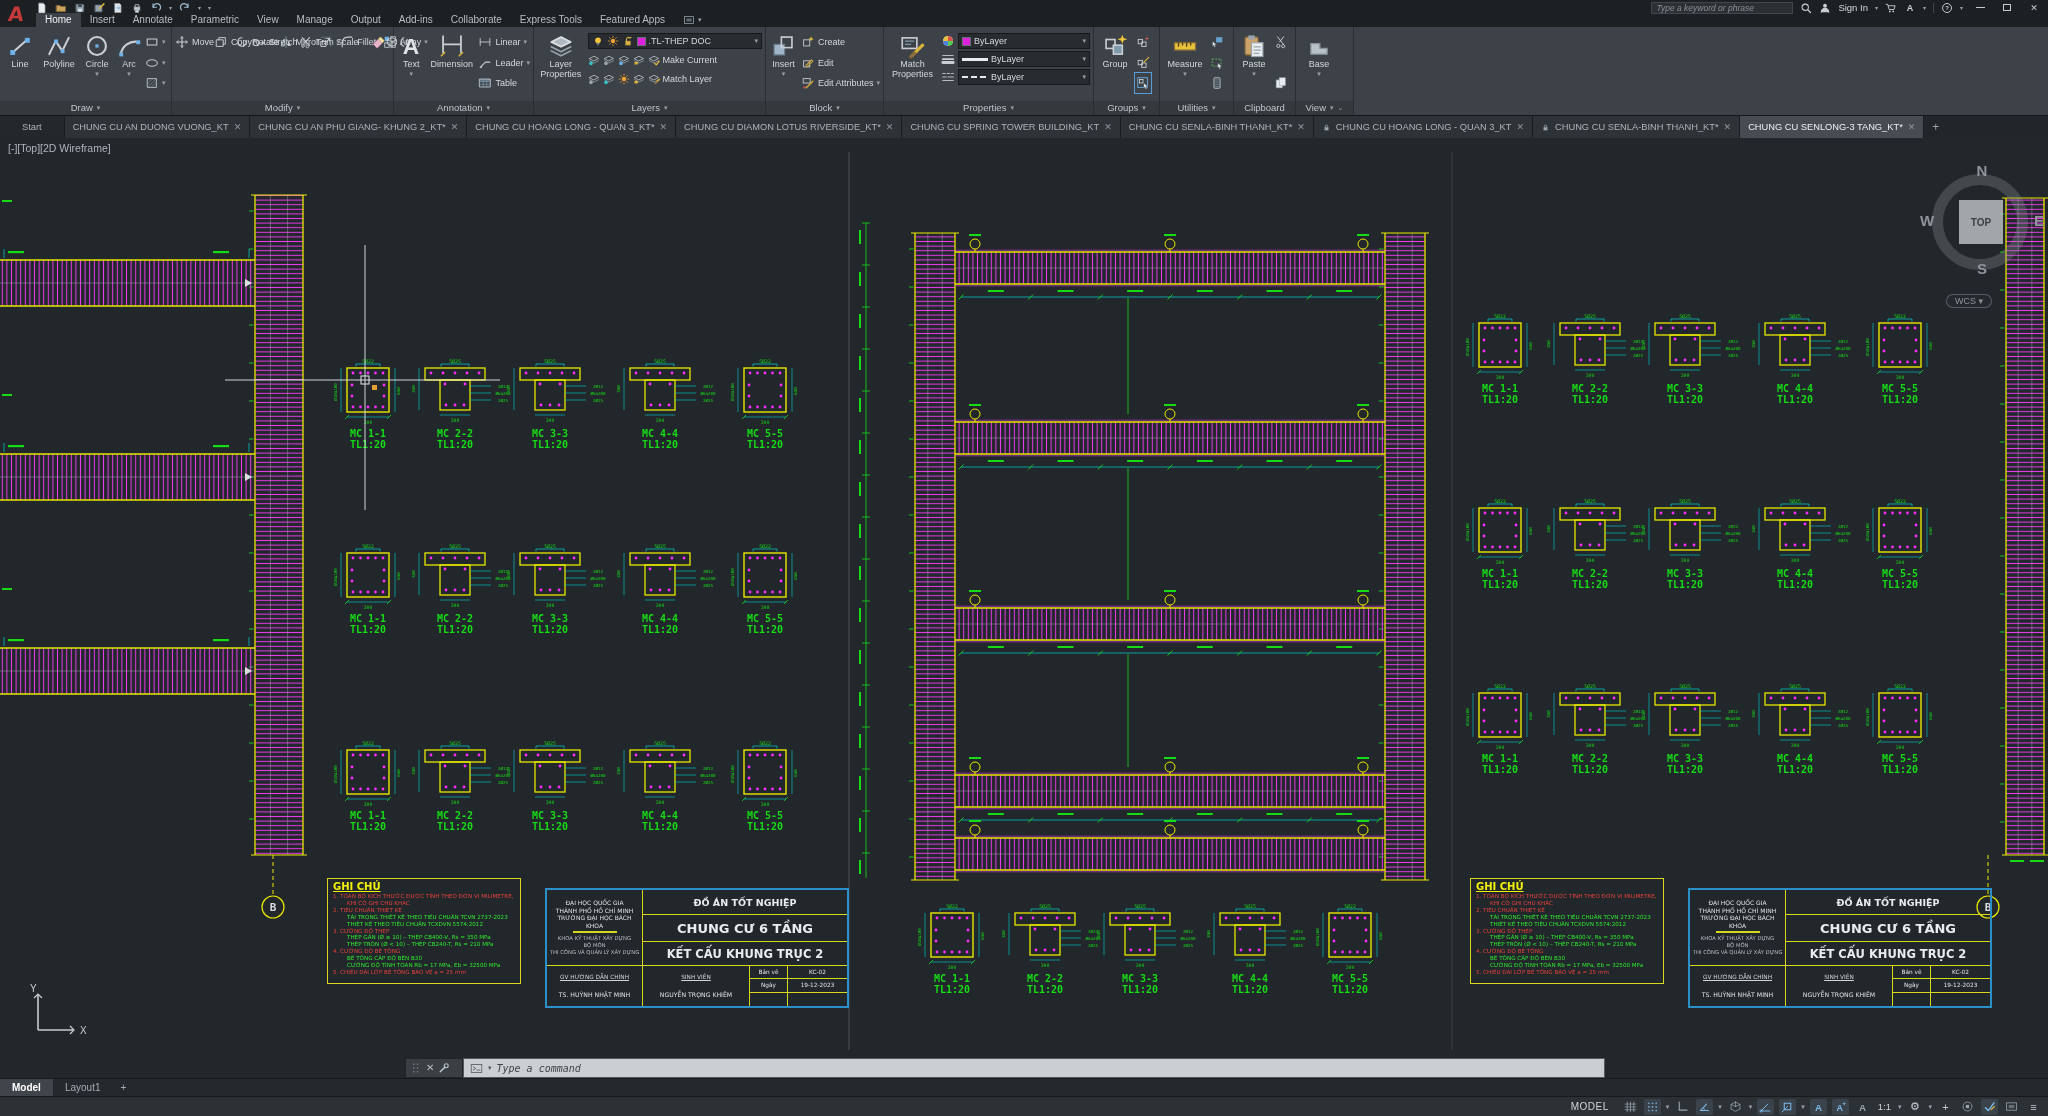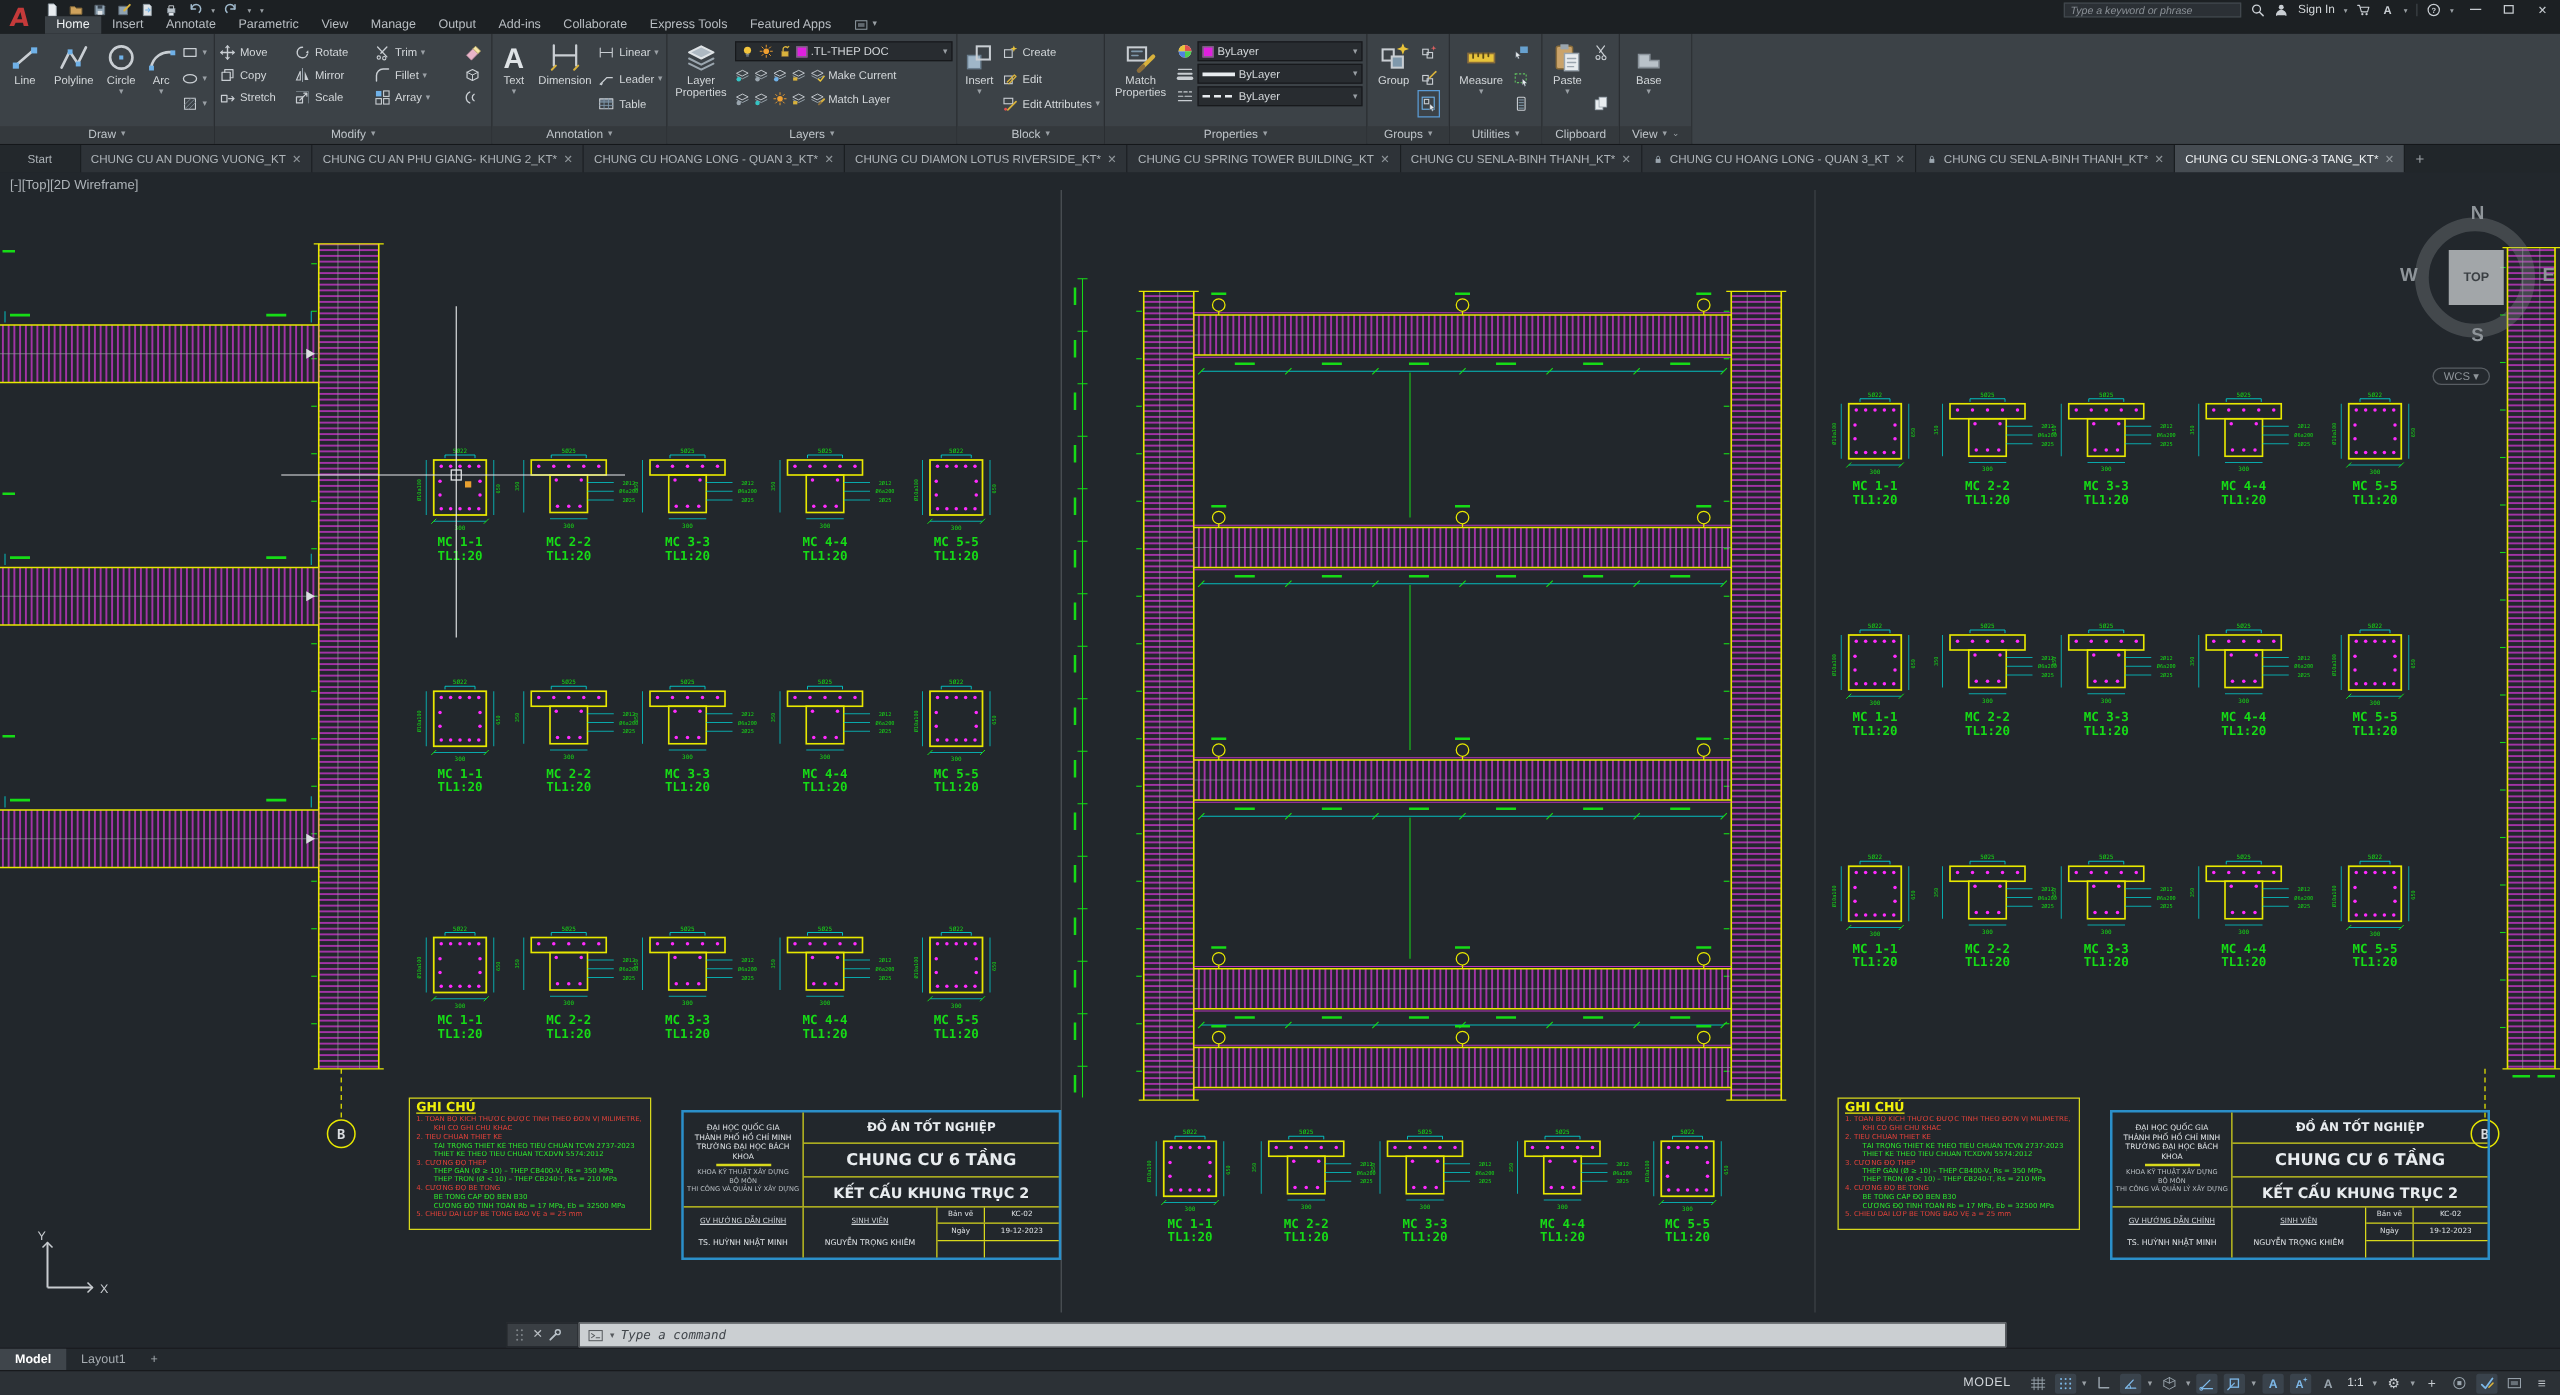--- a/index.html
+++ b/index.html
@@ -34,21 +34,21 @@
   .rtitle{height:14px;background:#34393d;color:#bfc5ca;font-size:9.5px;line-height:14px;display:flex;justify-content:center;gap:4px}
   .bigbtn{display:flex;flex-direction:column;align-items:center;padding-top:3px;gap:1px}
   .ic.b{width:26px;height:26px}
   .blb{font-size:9px;color:#d4d8db;text-align:center;line-height:9.5px}
   .bcaret{font-size:7px;color:#9aa0a5;line-height:6px}
   .minicol{display:flex;flex-direction:column;justify-content:space-between;height:62px;padding-top:3px}
   .mrow{display:flex;align-items:center;gap:3px;height:18px;font-size:9px;color:#d4d8db;white-space:nowrap}
   .ic.m{width:14px;height:14px}
   .ic.s{width:12px;height:12px}
   .mgrid{display:flex;gap:2px;padding-top:3px}
-  .mcol{display:flex;flex-direction:column}
+  .mcol{display:flex;flex-direction:row}
   .layright{display:flex;flex-direction:column;gap:2px;padding-top:3px;width:176px}
   .combo{display:flex;align-items:center;background:#282c30;border:1px solid #17191c;height:16px;font-size:9px;color:#d5d9dc;padding:0 3px;gap:3px}
   .ccaret{margin-left:auto;font-size:7px;color:#9aa0a5}
   .sw{width:9px;height:9px;background:#e020e0;border:1px solid #6a6f73;flex:0 0 auto}
   .lwline{width:26px;height:3px;background:#e8ecef}
   .ltline{width:26px;height:2px;background:repeating-linear-gradient(90deg,#e8ecef 0 6px,transparent 6px 9px)}
   .lrow{display:flex;align-items:center;gap:3px;height:17px;font-size:9px;color:#d4d8db}
   .proprows{display:flex;flex-direction:column;gap:2px;padding-top:3px;width:152px}
   .prow{display:flex;align-items:center;gap:3px}
   .prow .combo{flex:1}

